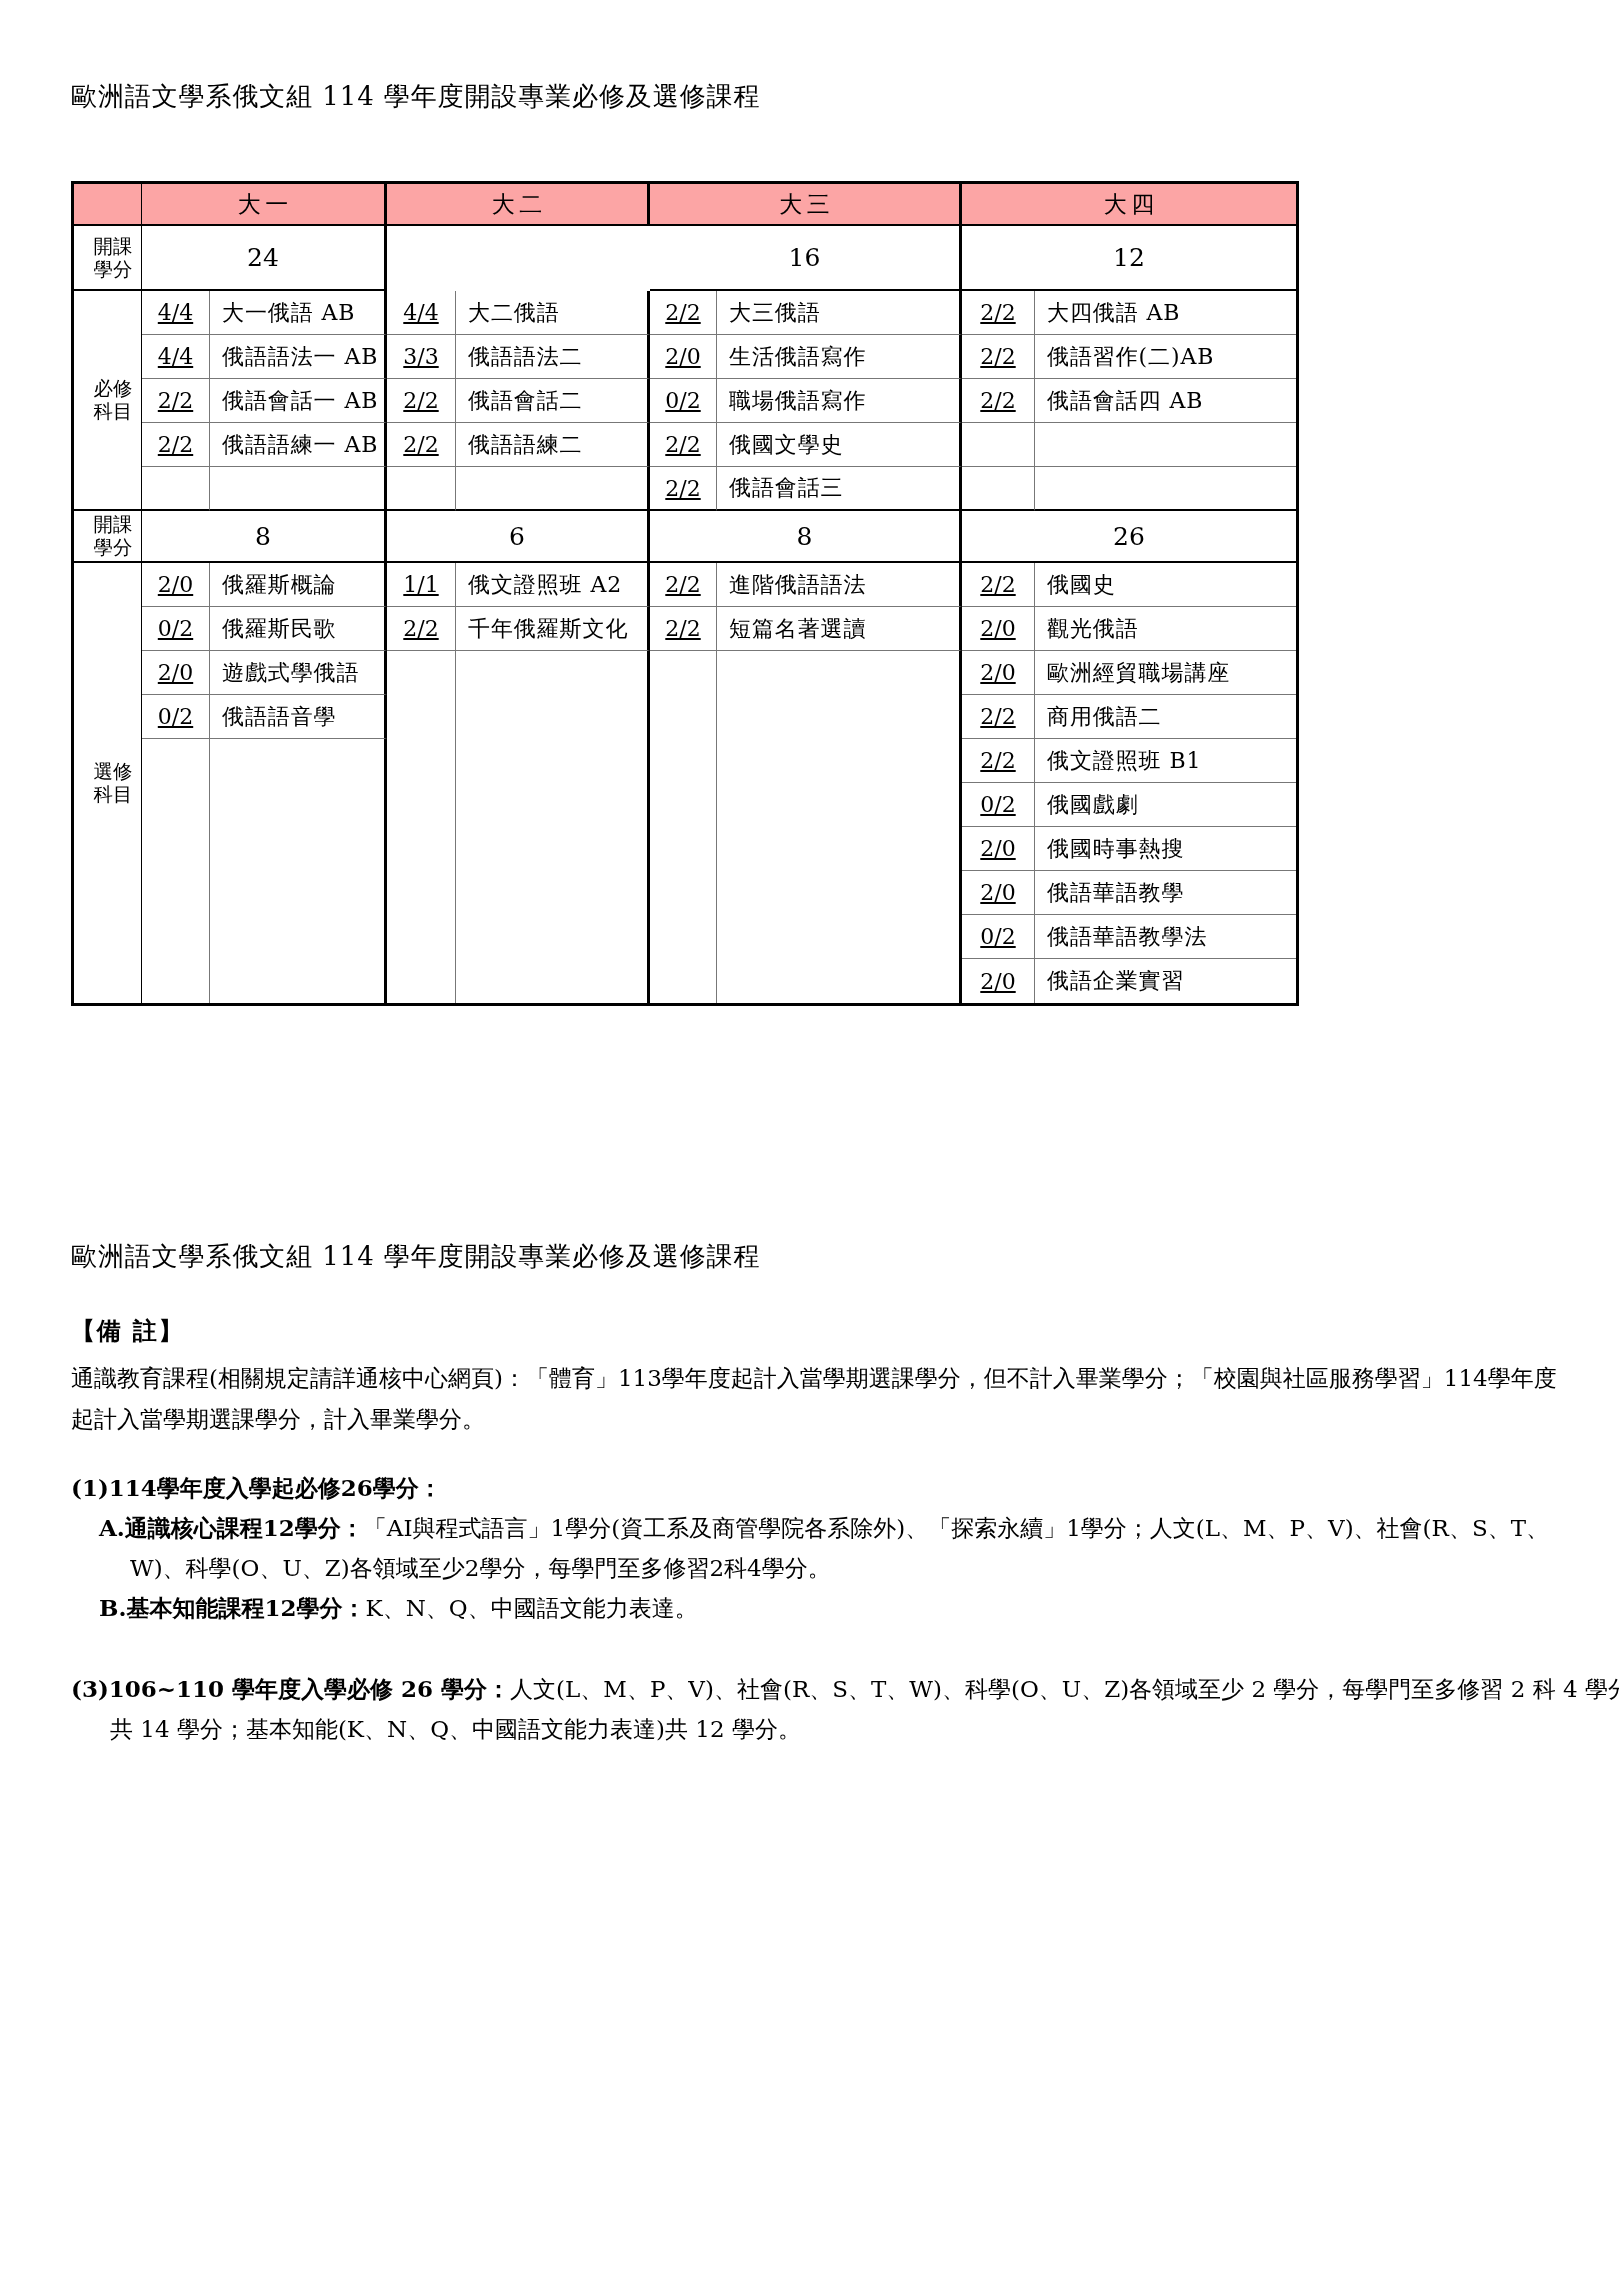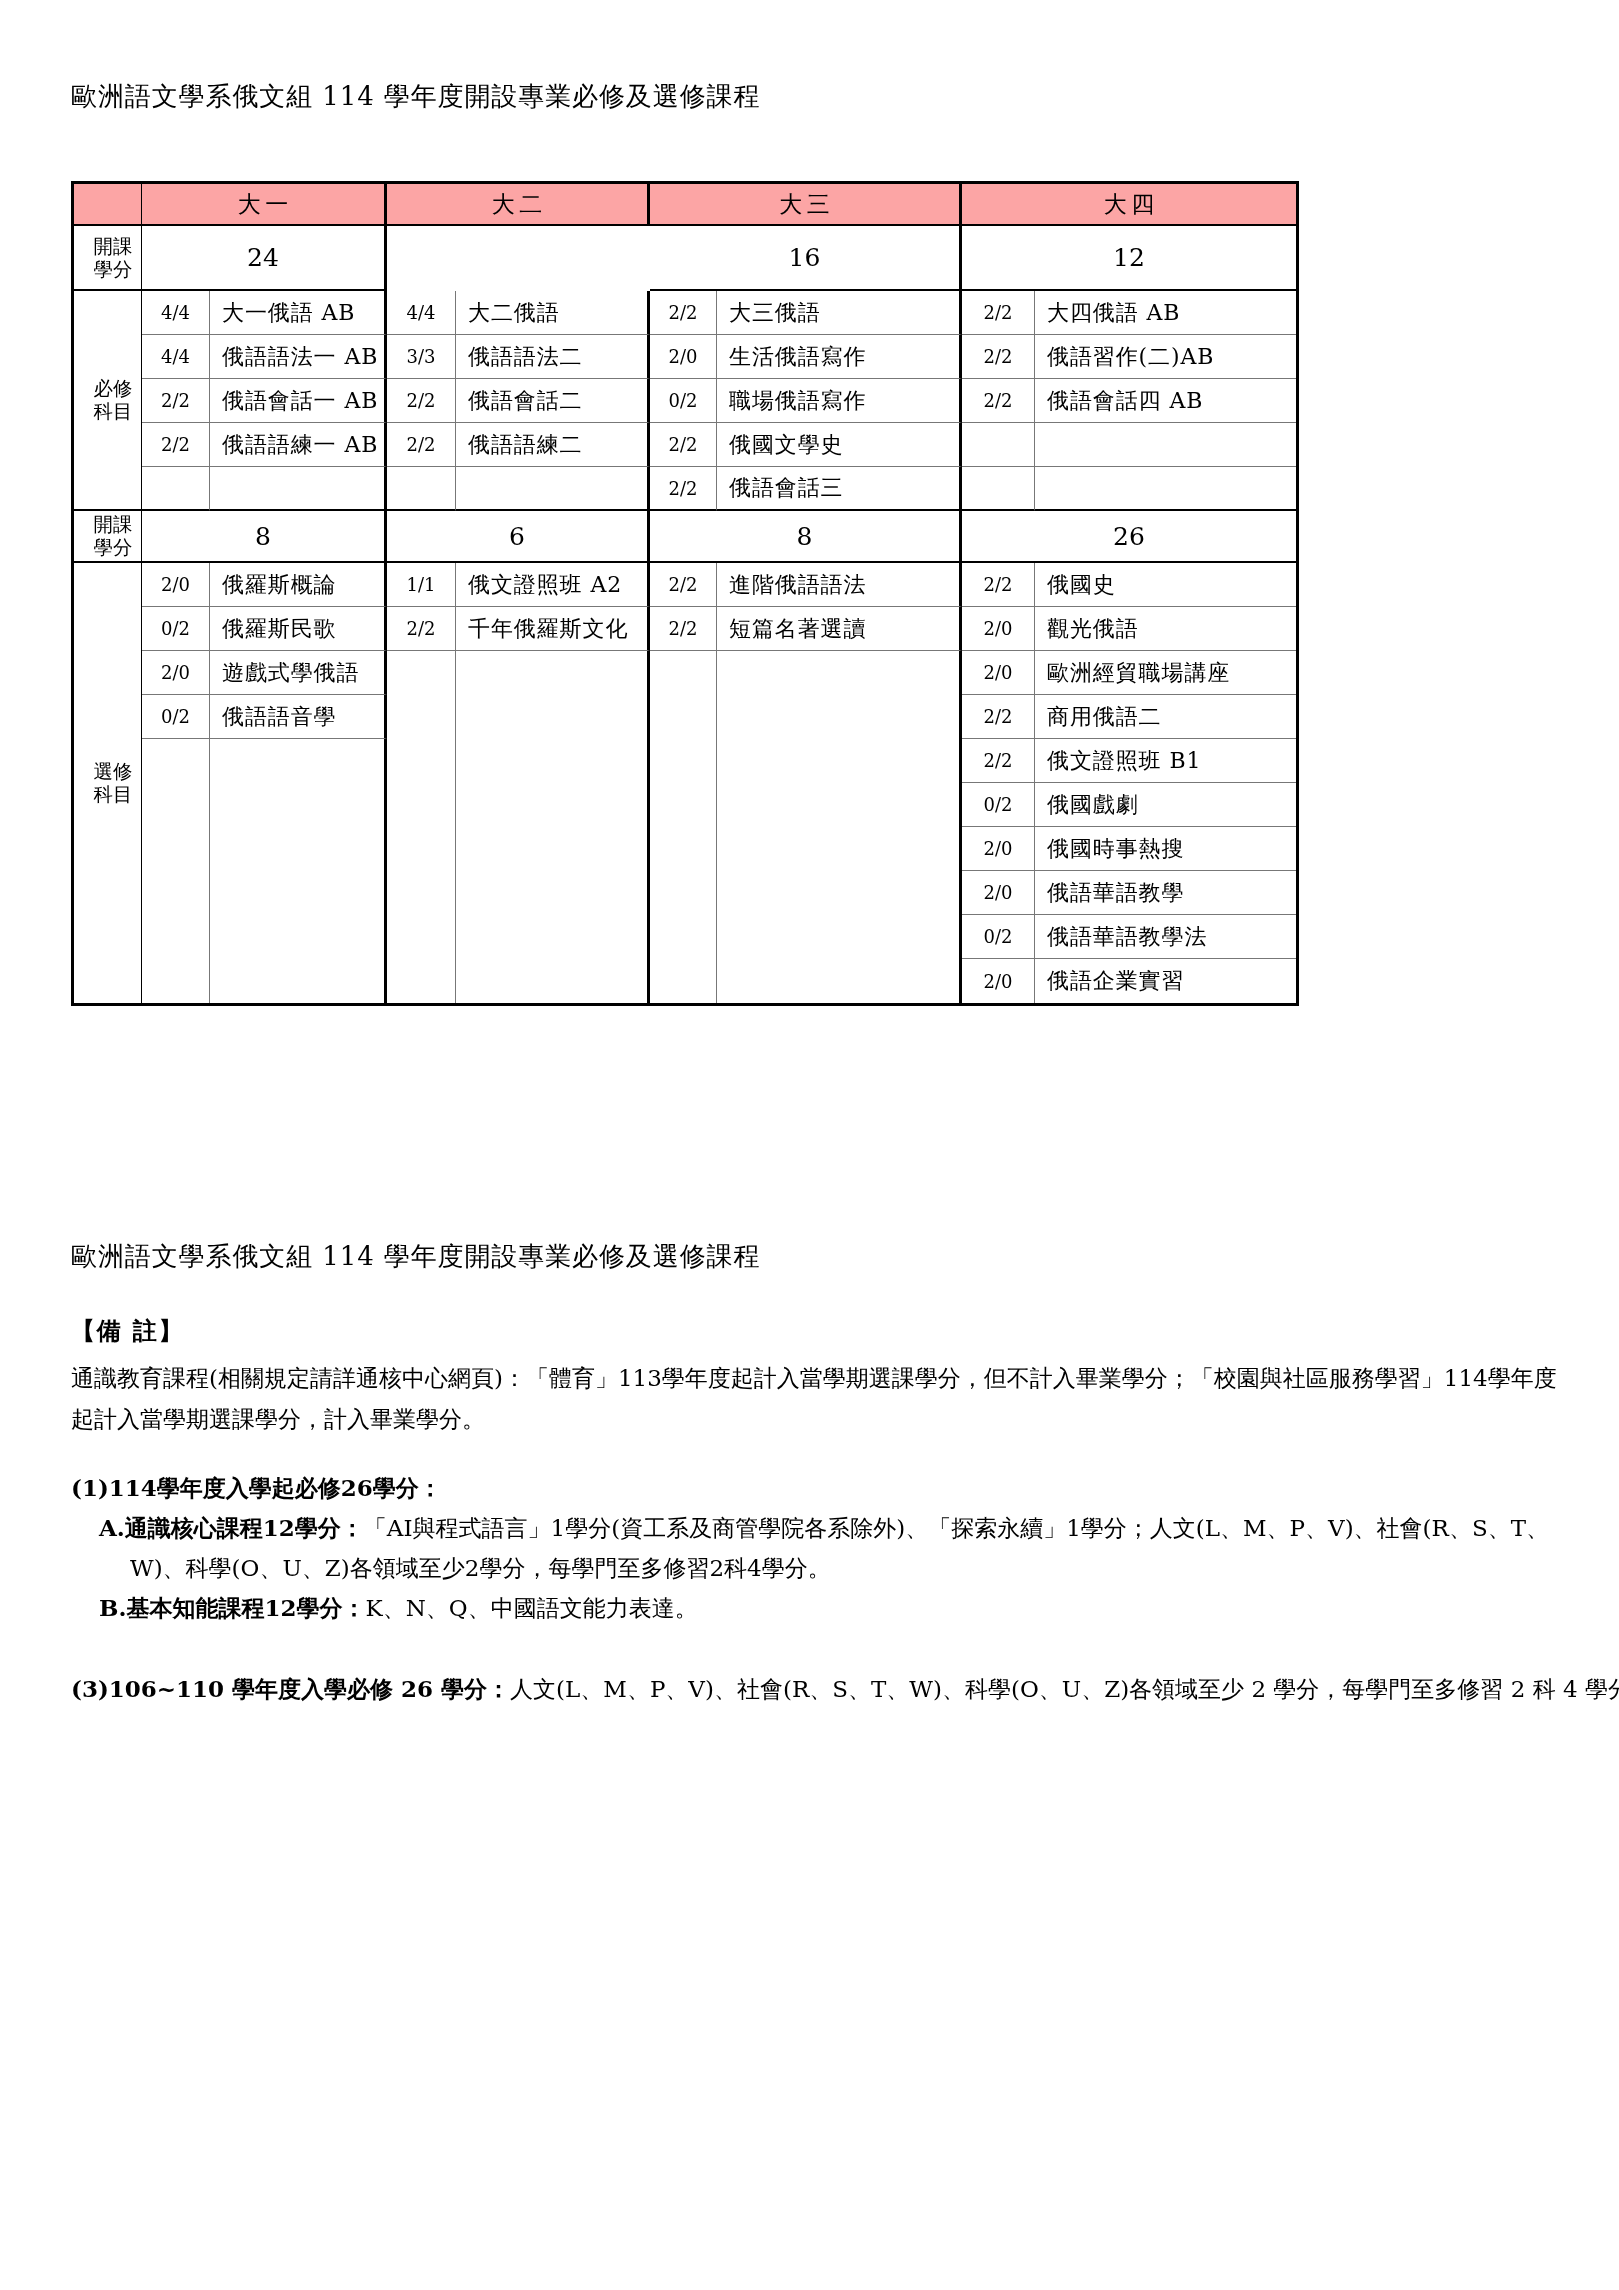--- a/index.html
+++ b/index.html
@@ -16,21 +16,21 @@
     display:grid;border:3.7px solid #000;background:#fff;
     grid-template-columns:68px 68px 177px 69px 194px 67px 245px 73px 261px;
     grid-template-rows:42px 65px repeat(5,44px) 52px repeat(10,44px);
   }
   .c{display:flex;align-items:center;border-right:0.9px solid #777;border-bottom:0.9px solid #777;box-sizing:border-box;overflow:hidden;}
   .hd{background:#fca5a5;justify-content:center;}
   .yh{font-size:23px;letter-spacing:4.6px;text-indent:4.6px;}
   .lbl{flex-direction:column;justify-content:center;font-size:19.4px;line-height:23px;text-align:center;padding-left:11px;}
   .lbl span{display:block;}
   .tot{justify-content:center;font-size:25px;}
-  .cr{justify-content:center;font-size:18px;}
+  .cr{justify-content:center;font-size:22px;text-decoration:underline;}
   .nm{padding-left:12px;font-size:22px;letter-spacing:0.9px;white-space:nowrap;}
   .gr{border-right:3.7px solid #000;}
   .lr{border-right:1.8px solid #000;}
   .nr{border-right:none;}
   .hb{border-bottom:2.8px solid #000;}
   .nb{border-bottom:none;}
   
   .notes{position:absolute;left:71px;top:1239px;width:1523px;font-size:23px;}
   .notes div{white-space:nowrap;}
   .t2{font-size:26px;letter-spacing:0.9px;}
@@ -184,17 +184,18 @@
       <div>起計入當學期選課學分，計入畢業學分。</div>
     </div>
     <div class="item">
       <div><strong>(1)114學年度入學起必修26學分：</strong></div>
       <div class="ind1"><strong>A.通識核心課程12學分：</strong><span>「AI與程式語言」1學分(資工系及商管學院各系除外)、「探索永續」1學分；人文(L、M、P、V)、社會(R、S、T、</span></div>
       <div class="ind2">W)、科學(O、U、Z)各領域至少2學分，每學門至多修習2科4學分。</div>
       <div class="ind1"><strong>B.基本知能課程12學分：</strong><span>K、N、Q、中國語文能力表達。</span></div>
     </div>
     <div class="item item3">
       <div><strong>(3)106~110 學年度入學必修 26 學分：</strong><span>人文(L、M、P、V)、社會(R、S、T、W)、科學(O、U、Z)各領域至少 2 學分，每學門至多修習 2 科 4 學分，</span></div>
+      <div class="ind3">共 14 學分；基本知能(K、N、Q、中國語文能力表達)共 12 學分。</div>
     </div>
   </div>
 
 </div>
 
 
 </body></html>

